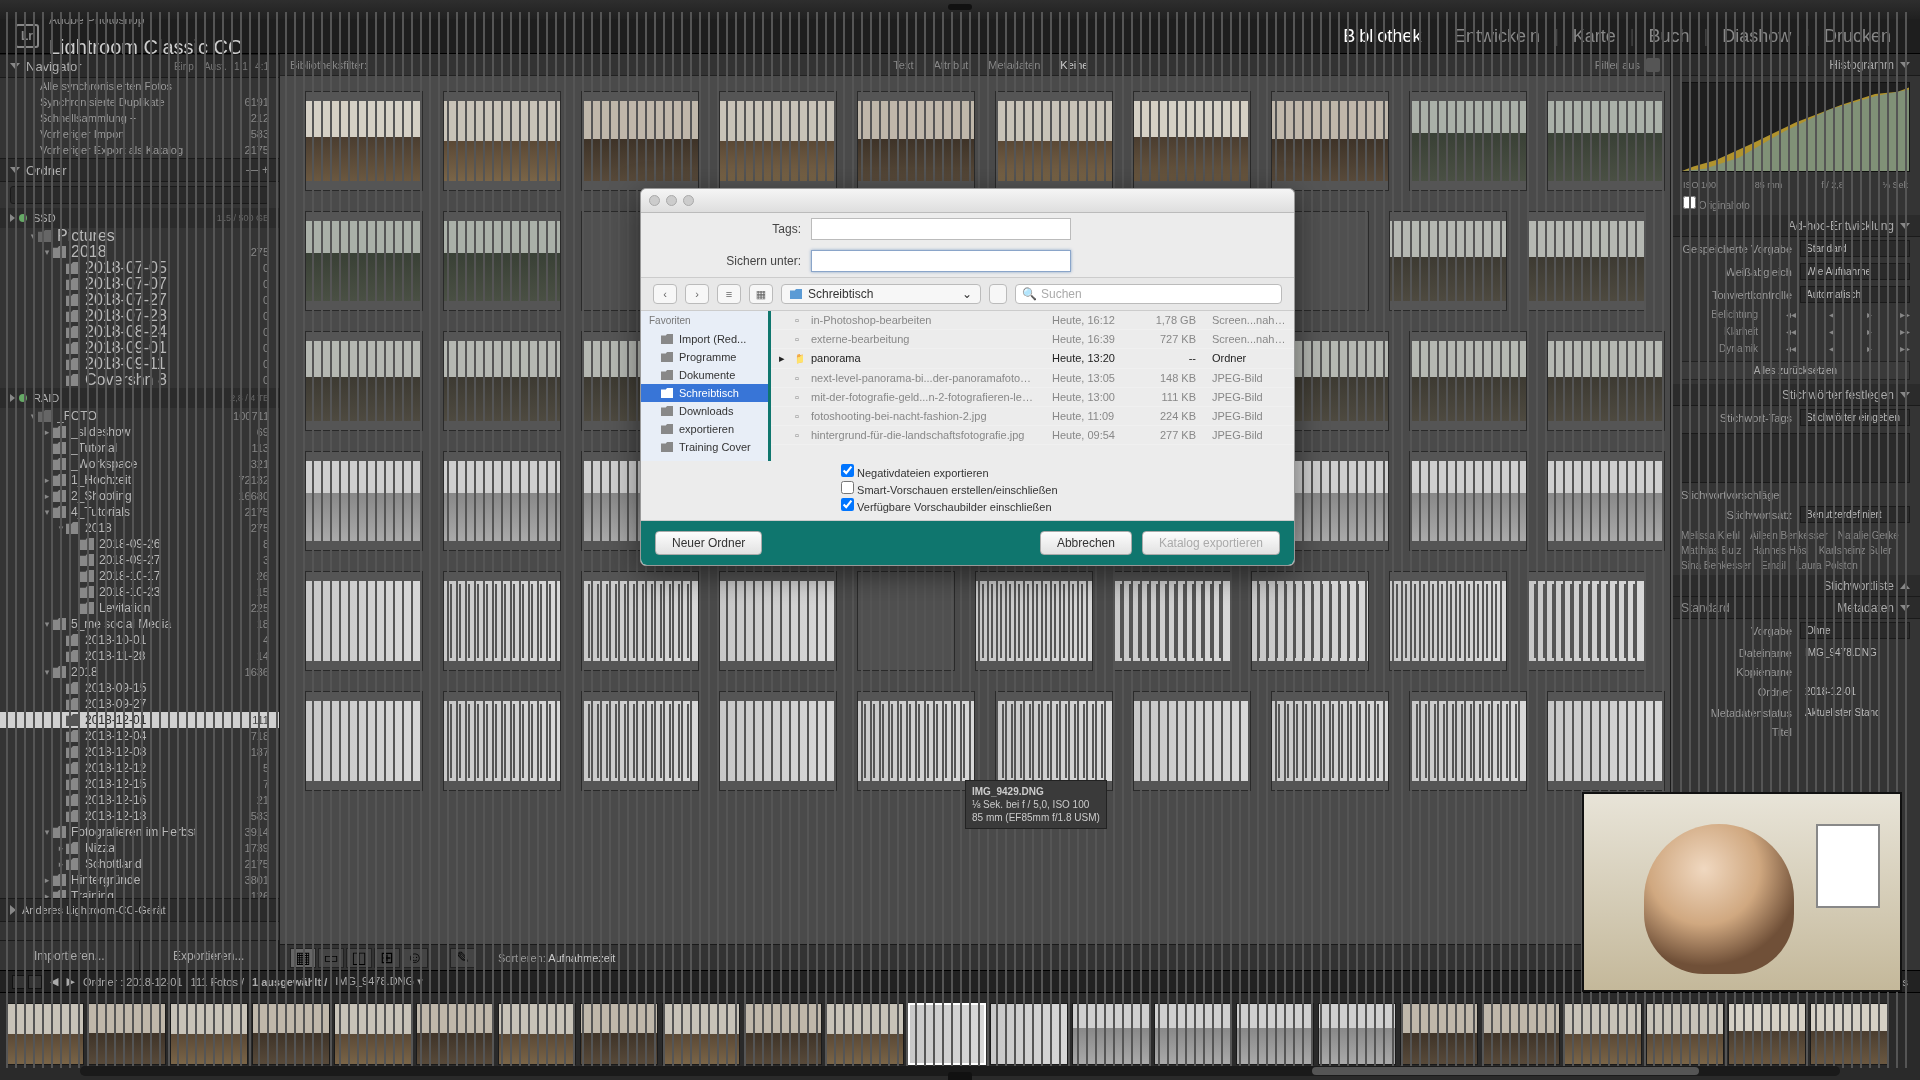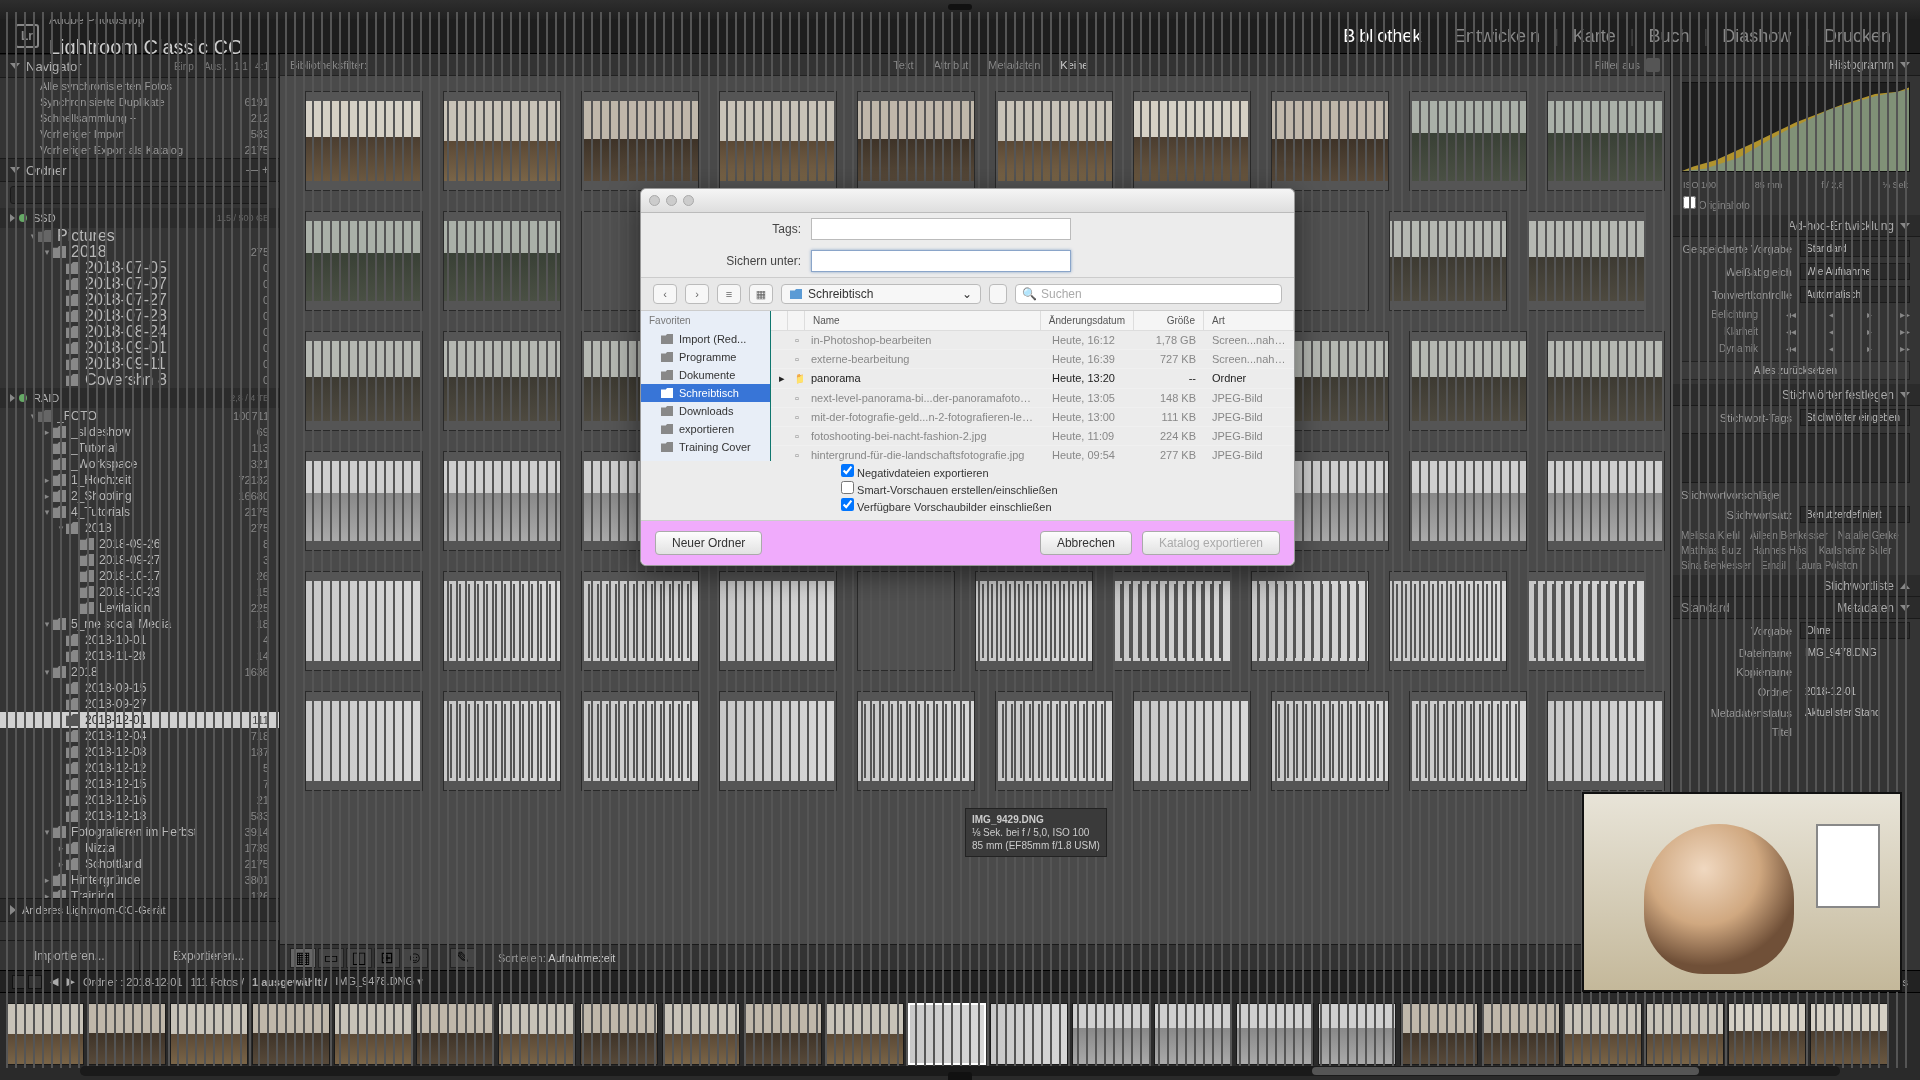--- a/index.html
+++ b/index.html
@@ -146,42 +146,42 @@
 .modal .fr .fl{width:150px;text-align:right;padding-right:10px;color:#444;}
 .modal .fr input{flex:0 0 260px;border:1px solid #8aa5c9;padding:3px;font-size:12px;box-shadow:0 0 3px #8aa5c9;}
 .modal .fr input.plain{border:1px solid #bbb;box-shadow:none;}
 .modal .navrow{display:flex;align-items:center;padding:6px 12px;gap:8px;border-top:1px solid #ccc;border-bottom:1px solid #ccc;background:#e8e8e8;}
 .modal .navrow .nb{width:24px;height:20px;background:#f7f7f7;border:1px solid #bbb;border-radius:4px;display:flex;align-items:center;justify-content:center;font-size:11px;color:#666;cursor:pointer;}
 .modal .navrow .loc{flex:0 0 200px;margin:0 auto;background:#f7f7f7;border:1px solid #bbb;border-radius:4px;height:20px;display:flex;align-items:center;padding:0 8px;gap:6px;}
 .modal .navrow .fico{width:12px;height:10px;background:#5b9bd5;clip-path:polygon(0 15%,40% 15%,50% 0,100% 0,100% 100%,0 100%);}
 .modal .navrow .exp{width:18px;height:20px;background:#f7f7f7;border:1px solid #bbb;border-radius:4px;}
 .modal .navrow .search{flex:1;background:#fff;border:1px solid #bbb;border-radius:4px;height:20px;display:flex;align-items:center;padding:0 6px;gap:4px;color:#aaa;}
 .modal .cols{display:flex;height:150px;}
-.modal .side{width:130px;background:#e8eef7;border-right:1px solid #0f766e;font-size:11px;}
+.modal .side{width:130px;background:#e8eef7;border-right:3px solid #0f766e;font-size:11px;}
 .modal .side .gh{padding:4px 8px;color:#777;font-size:10px;}
 .modal .side .it{padding:3px 8px 3px 20px;display:flex;align-items:center;gap:6px;cursor:pointer;}
 .modal .side .it.sel{background:#3875d7;color:#fff;}
 .modal .side .it .ic{width:12px;height:10px;background:#888;clip-path:polygon(0 15%,40% 15%,50% 0,100% 0,100% 100%,0 100%);}
 .modal .side .it.sel .ic{background:#fff;}
 .modal .flist{flex:1;overflow:auto;font-size:11px;}
 .modal .flist .fh{display:flex;background:#f5f5f5;border-bottom:1px solid #ddd;font-size:10px;color:#555;}
 .modal .flist .fh div{padding:4px 8px;border-right:1px solid #ddd;}
 .modal .flist .frw{display:flex;color:#888;border-bottom:1px solid #f0f0f0;}
 .modal .flist .frw div{padding:3px 8px;white-space:nowrap;overflow:hidden;text-overflow:ellipsis;}
 .modal .flist .frw.en{color:#222;}
 .modal .flist .c1{flex:0 0 14px;}
 .modal .flist .c2{flex:0 0 14px;}
 .modal .flist .c3{flex:1;}
 .modal .flist .c4{flex:0 0 90px;}
 .modal .flist .c5{flex:0 0 70px;text-align:right;}
 .modal .flist .c6{flex:0 0 90px;}
 .modal .note{text-align:center;font-size:10px;color:#555;padding:6px;border-top:1px solid #ddd;}
 .modal .opts{padding:2px 0 6px 200px;font-size:11px;}
 .modal .opts label{display:block;padding:1px 0;}
-.modal .btnrow{display:flex;padding:10px 14px;border-top:1px solid #ccc;background:#f0abfc;border-radius:0 0 6px 6px;align-items:center;}
+.modal .btnrow{display:flex;padding:10px 14px;border-top:1px solid #ccc;background:#0f766e;border-radius:0 0 6px 6px;align-items:center;}
 .modal .btnrow .mb{padding:4px 16px;background:linear-gradient(#fdfdfd,#e2e2e2);border:1px solid #aaa;border-radius:4px;font-size:12px;cursor:pointer;}
 .modal .btnrow .mb.dis{color:#aaa;}
 .modal .btnrow .sp{flex:1;}
 
 .cornernub{position:absolute;bottom:0;left:50%;transform:translateX(-50%);width:24px;height:8px;background:#111;border-radius:3px 3px 0 0;}
 </style>
 </head>
 <body>
 
 <div class="app">
@@ -1066,28 +1066,20 @@
             <span class="ic"></span>
             <span>exportieren</span>
           </div>
           <div class="it">
             <span class="ic"></span>
             <span>Training Cover</span>
           </div>
         </div>
     </div>
     <div class="flist">
-      <div class="fh">
-          <div class="c1"></div>
-          <div class="c2"></div>
-          <div class="c3">Name</div>
-          <div class="c4">Änderungsdatum</div>
-          <div class="c5">Größe</div>
-          <div class="c6">Art</div>
-        </div>
       <div id="filerows">
           <div class="frw">
             <div class="c1"></div>
             <div class="c2">▫</div>
             <div class="c3">in-Photoshop-bearbeiten</div>
             <div class="c4">Heute, 16:12</div>
             <div class="c5">1,78 GB</div>
             <div class="c6">Screen...nahme</div>
           </div>
           <div class="frw">
@@ -1148,19 +1140,19 @@
   </div>
   <div class="btnrow">
     <div class="mb">Neuer Ordner</div>
     <div class="sp"></div>
     <div class="mb">Abbrechen</div>
     <div style="width:10px;"></div>
     <div class="mb dis">Katalog exportieren</div>
   </div>
 </div>
 
-<div class="tooltip" style="left:965px;top:808px;">
+<div class="tooltip" style="left:965px;top:780px;">
   <b>IMG_9429.DNG</b><br>
   <span>⅛ Sek. bei f / 5,0, ISO 100</span><br>
   <span>85 mm (EF85mm f/1.8 USM)</span>
 </div>
 
 <div class="webcam"></div>
 
 </body></html>

